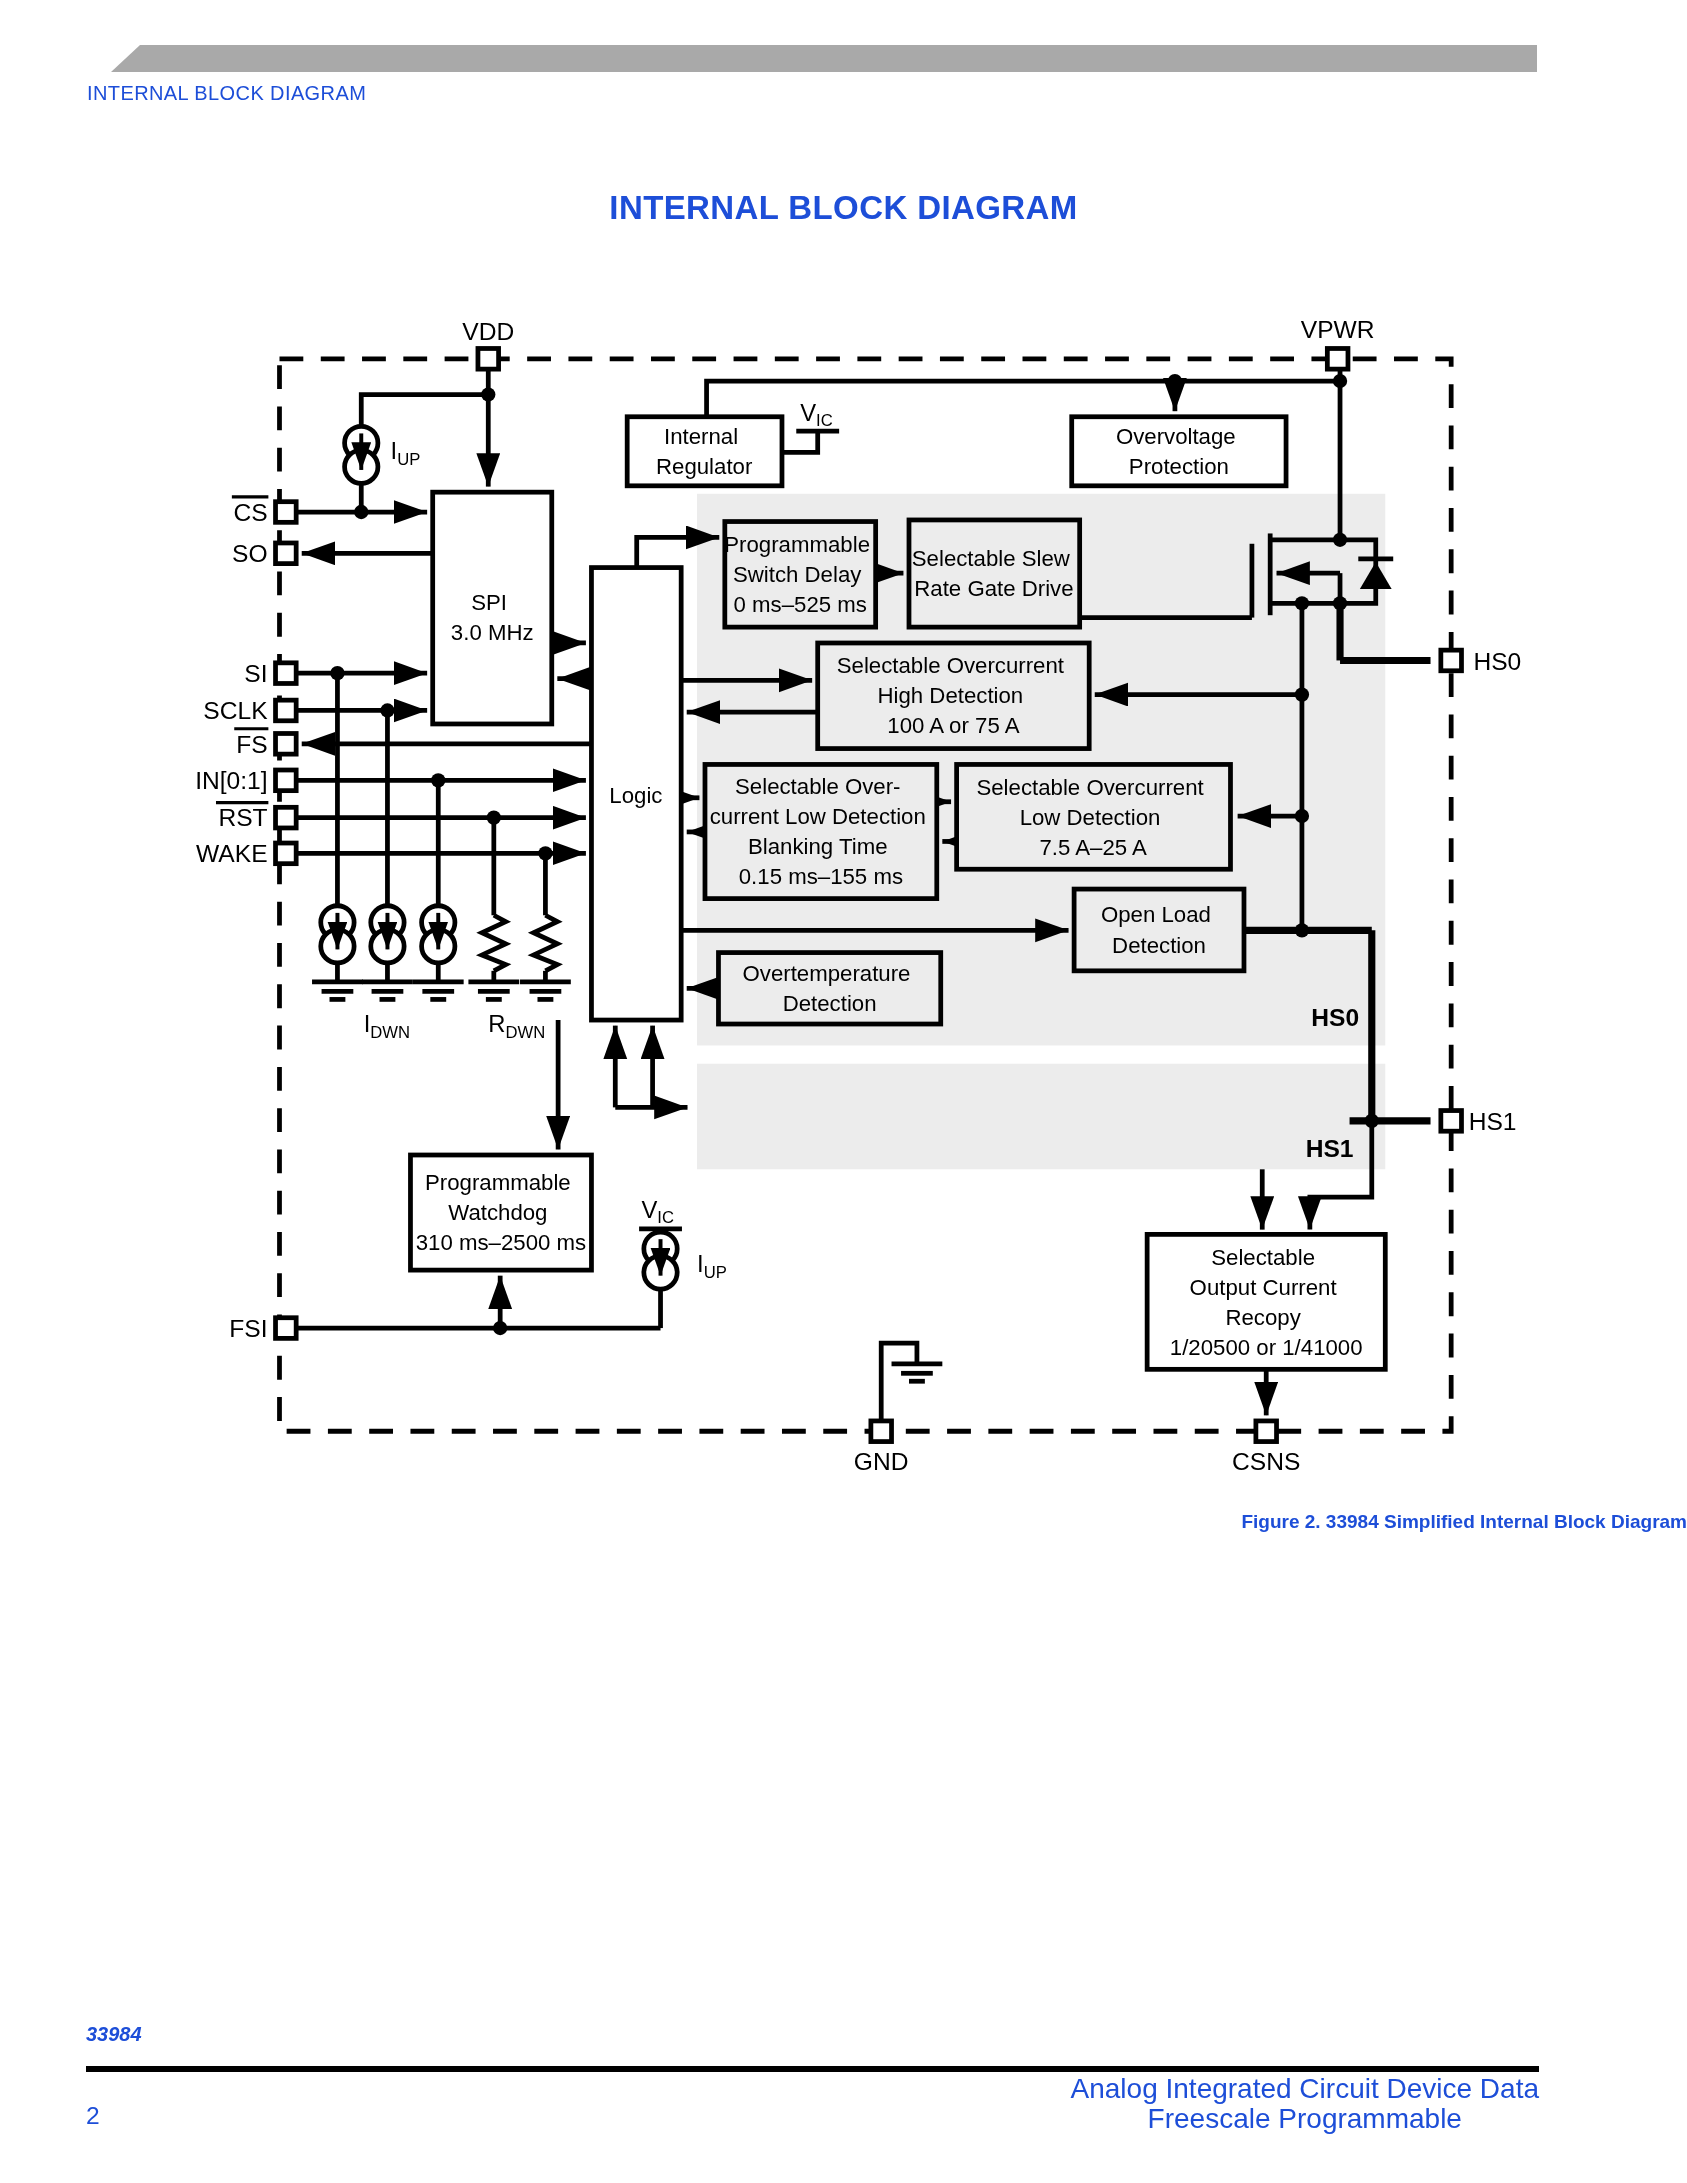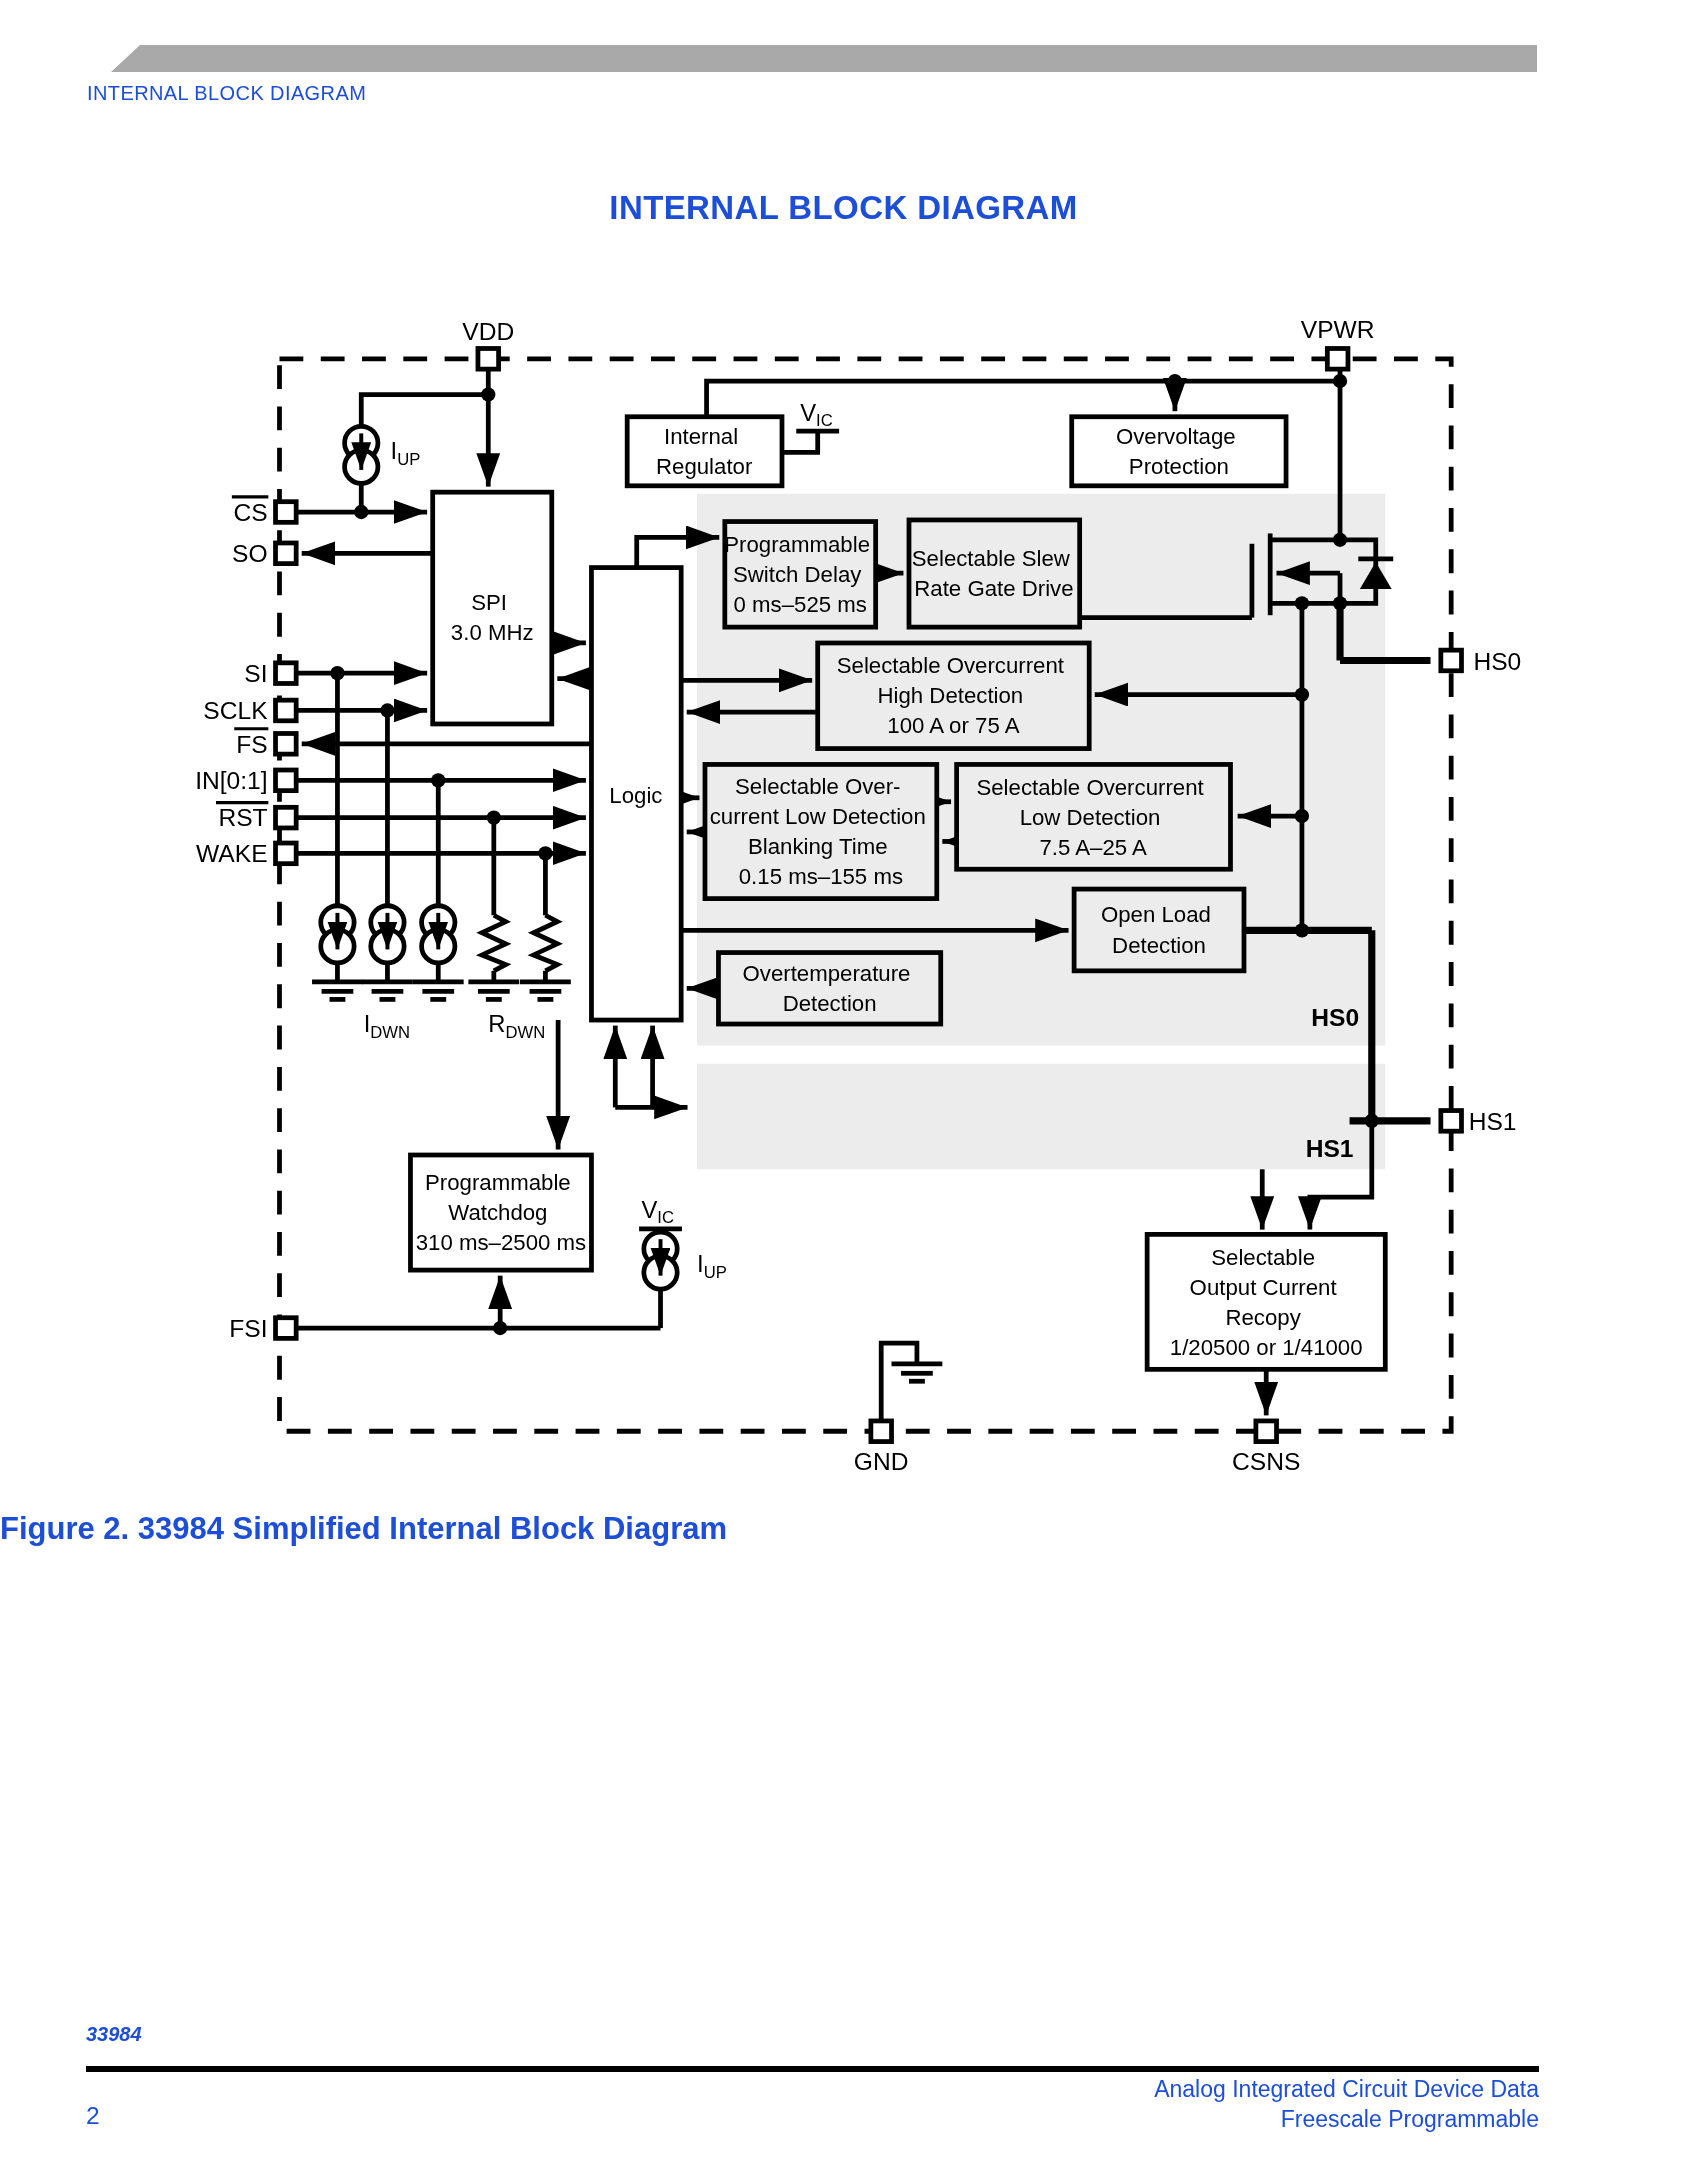--- a/index.html
+++ b/index.html
@@ -3,26 +3,26 @@
 <meta charset="utf-8">
 <style>
   html,body{margin:0;padding:0;background:#fff;}
   .page{position:relative;width:1687px;height:2183px;background:#fff;overflow:hidden;
         font-family:"Liberation Sans",sans-serif;color:#1d4ed8;}
   .hdr-bar{position:absolute;left:111px;top:45px;width:1426px;height:27px;background:#a9a9a9;
         clip-path:polygon(29px 0,100% 0,100% 100%,0 100%);}
   .hdr-label{position:absolute;left:87px;top:82px;font-size:20px;letter-spacing:0.4px;}
   .title{position:absolute;left:0;top:189px;width:100%;text-align:center;
         font-size:33px;font-weight:bold;letter-spacing:0.4px;}
-  .caption{position:absolute;left:0;top:1511px;width:100%;text-align:left;
-        font-size:31px;font-weight:bold;}
+  .caption{position:absolute;left:0;top:1511px;width:100%;text-align:right;
+        font-size:19px;font-weight:bold;}
   .ft-part{position:absolute;left:86px;top:2023px;font-size:20px;font-weight:bold;font-style:italic;}
   .ft-rule{position:absolute;left:86px;top:2066px;width:1453px;height:5.6px;background:#000;}
   .ft-page{position:absolute;left:86px;top:2102px;font-size:24.6px;}
-  .ft-right{position:absolute;right:148px;top:2074px;text-align:right;font-size:23px;line-height:30px;}
+  .ft-right{position:absolute;right:148px;top:2074px;text-align:center;font-size:28px;line-height:30px;}
   svg{position:absolute;left:0;top:0;}
   .w{stroke:#000;stroke-width:6;fill:none;}
   .w9{stroke:#000;stroke-width:9;fill:none;}
   .w5{stroke:#000;stroke-width:5;fill:none;}
   .w4{stroke:#000;stroke-width:4;fill:none;}
   .bx{fill:#fff;stroke:#000;stroke-width:6;}
   .bxg{fill:#ececec;stroke:#000;stroke-width:6;}
   .pin{fill:#fff;stroke:#000;stroke-width:6;}
   .dot{fill:#000;stroke:none;}
   .blk{fill:#000;stroke:none;}

